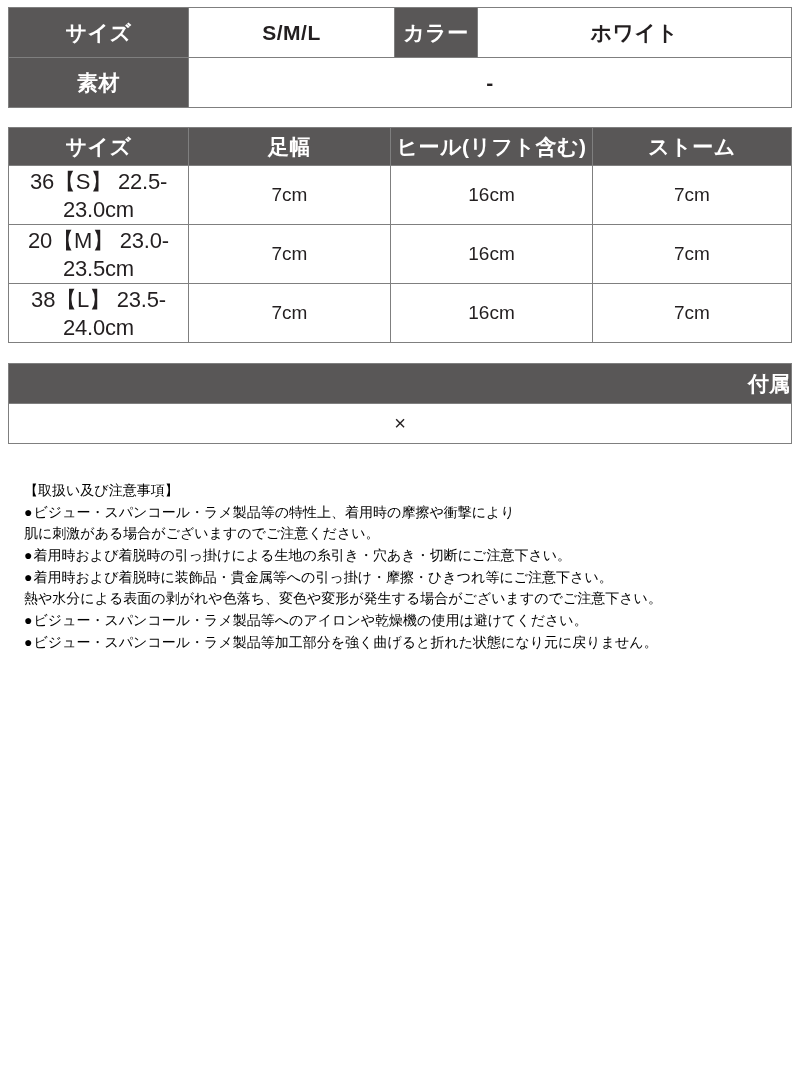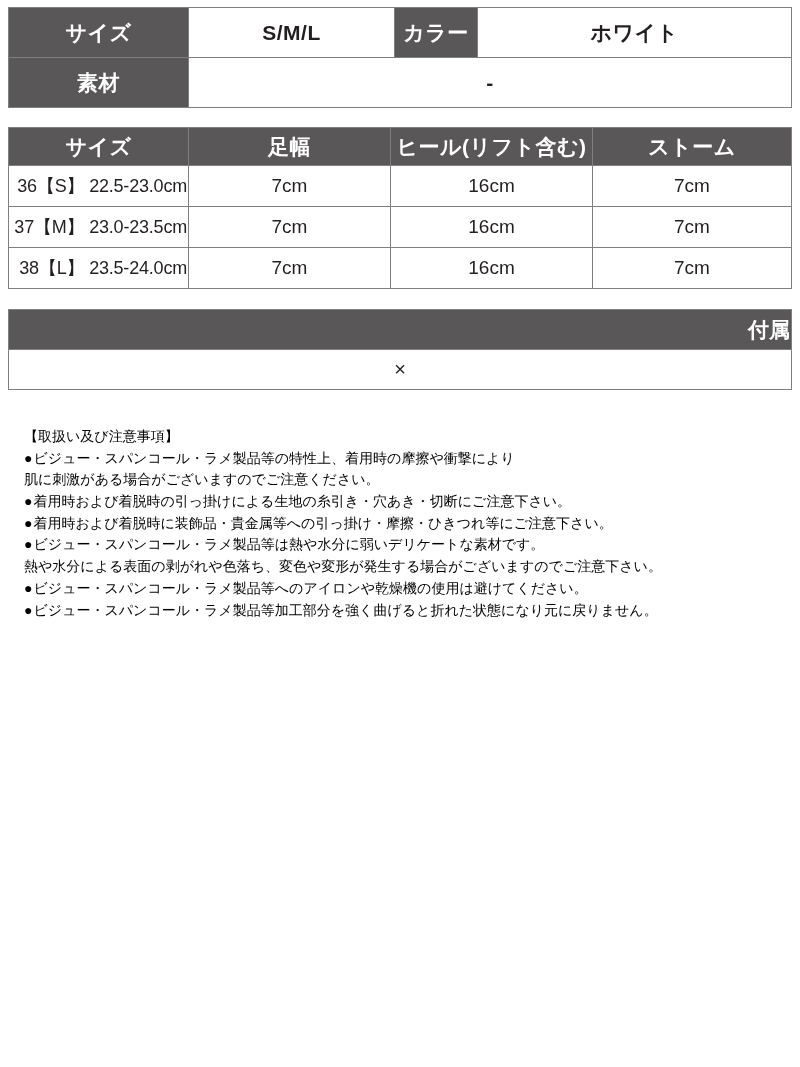--- a/index.html
+++ b/index.html
@@ -65,23 +65,22 @@
   }
   .size-table td {
     border: 1px solid #7f7f7f;
     height: 41px;
     text-align: center;
     vertical-align: middle;
     font-size: 19px;
     background: #ffffff;
   }
   .size-table td.first {
-    font-size: 18px;
+    font-size: 22px;
     letter-spacing: -0.2px;
-    text-align: right;
   }
 
   
   .acc-table { margin-top: 20px; }
   .acc-table th {
     background: #595757;
     color: #ffffff;
     font-weight: bold;
     font-size: 21px;
     height: 40px;
@@ -143,21 +142,21 @@
       </tr>
     </thead>
     <tbody>
       <tr>
         <td class="first">36【S】 22.5-23.0cm</td>
         <td>7cm</td>
         <td>16cm</td>
         <td>7cm</td>
       </tr>
       <tr>
-        <td class="first">37【M】 23.0-23.5cm</td>
+        <td class="first">20【M】 23.0-23.5cm</td>
         <td>7cm</td>
         <td>16cm</td>
         <td>7cm</td>
       </tr>
       <tr>
         <td class="first">38【L】 23.5-24.0cm</td>
         <td>7cm</td>
         <td>16cm</td>
         <td>7cm</td>
       </tr>
@@ -176,19 +175,18 @@
       </tr>
     </tbody>
   </table>
 
   <div class="notes">
     <p>【取扱い及び注意事項】</p>
     <p class="bullet">ビジュー・スパンコール・ラメ製品等の特性上、着用時の摩擦や衝撃により</p>
     <p>肌に刺激がある場合がございますのでご注意ください。</p>
     <p class="bullet">着用時および着脱時の引っ掛けによる生地の糸引き・穴あき・切断にご注意下さい。</p>
     <p class="bullet">着用時および着脱時に装飾品・貴金属等への引っ掛け・摩擦・ひきつれ等にご注意下さい。</p>
-    <p class="bullet">ビジュー・スパンコール・ラメ製品等は熱や水分に弱いデリケートな素材です。</p>
     <p>熱や水分による表面の剥がれや色落ち、変色や変形が発生する場合がございますのでご注意下さい。</p>
     <p class="bullet">ビジュー・スパンコール・ラメ製品等へのアイロンや乾燥機の使用は避けてください。</p>
     <p class="bullet">ビジュー・スパンコール・ラメ製品等加工部分を強く曲げると折れた状態になり元に戻りません。</p>
   </div>
 
 </div>
 
 </body></html>

